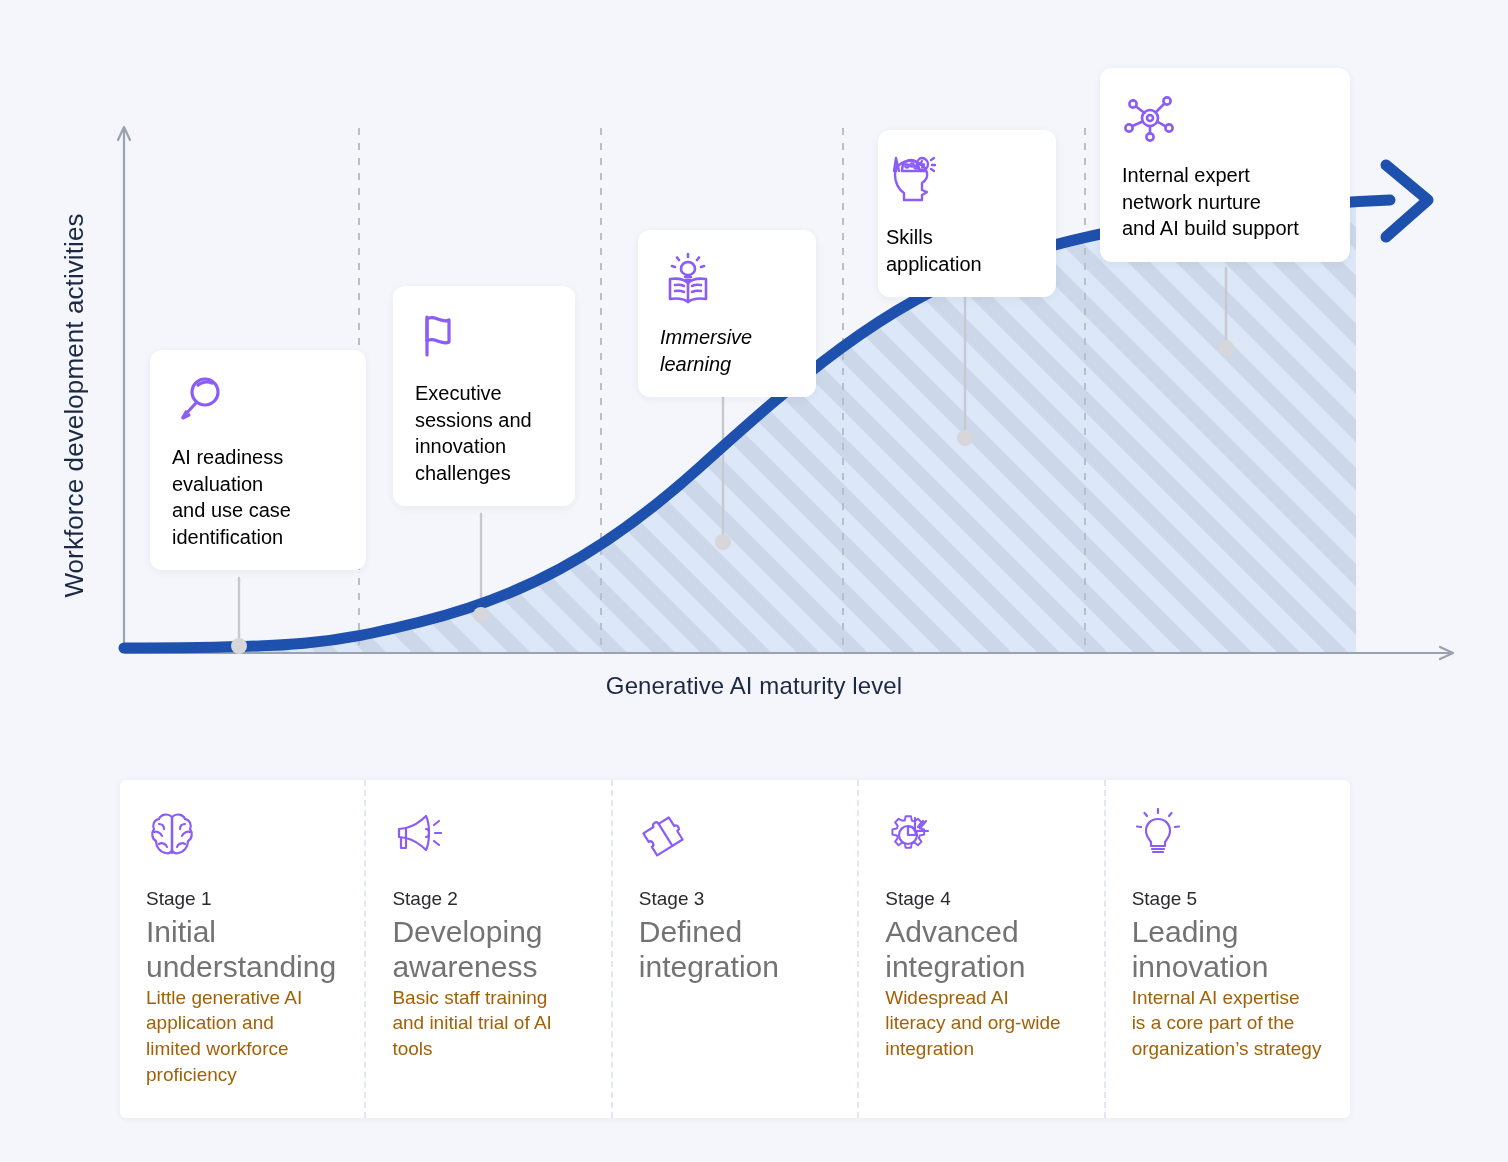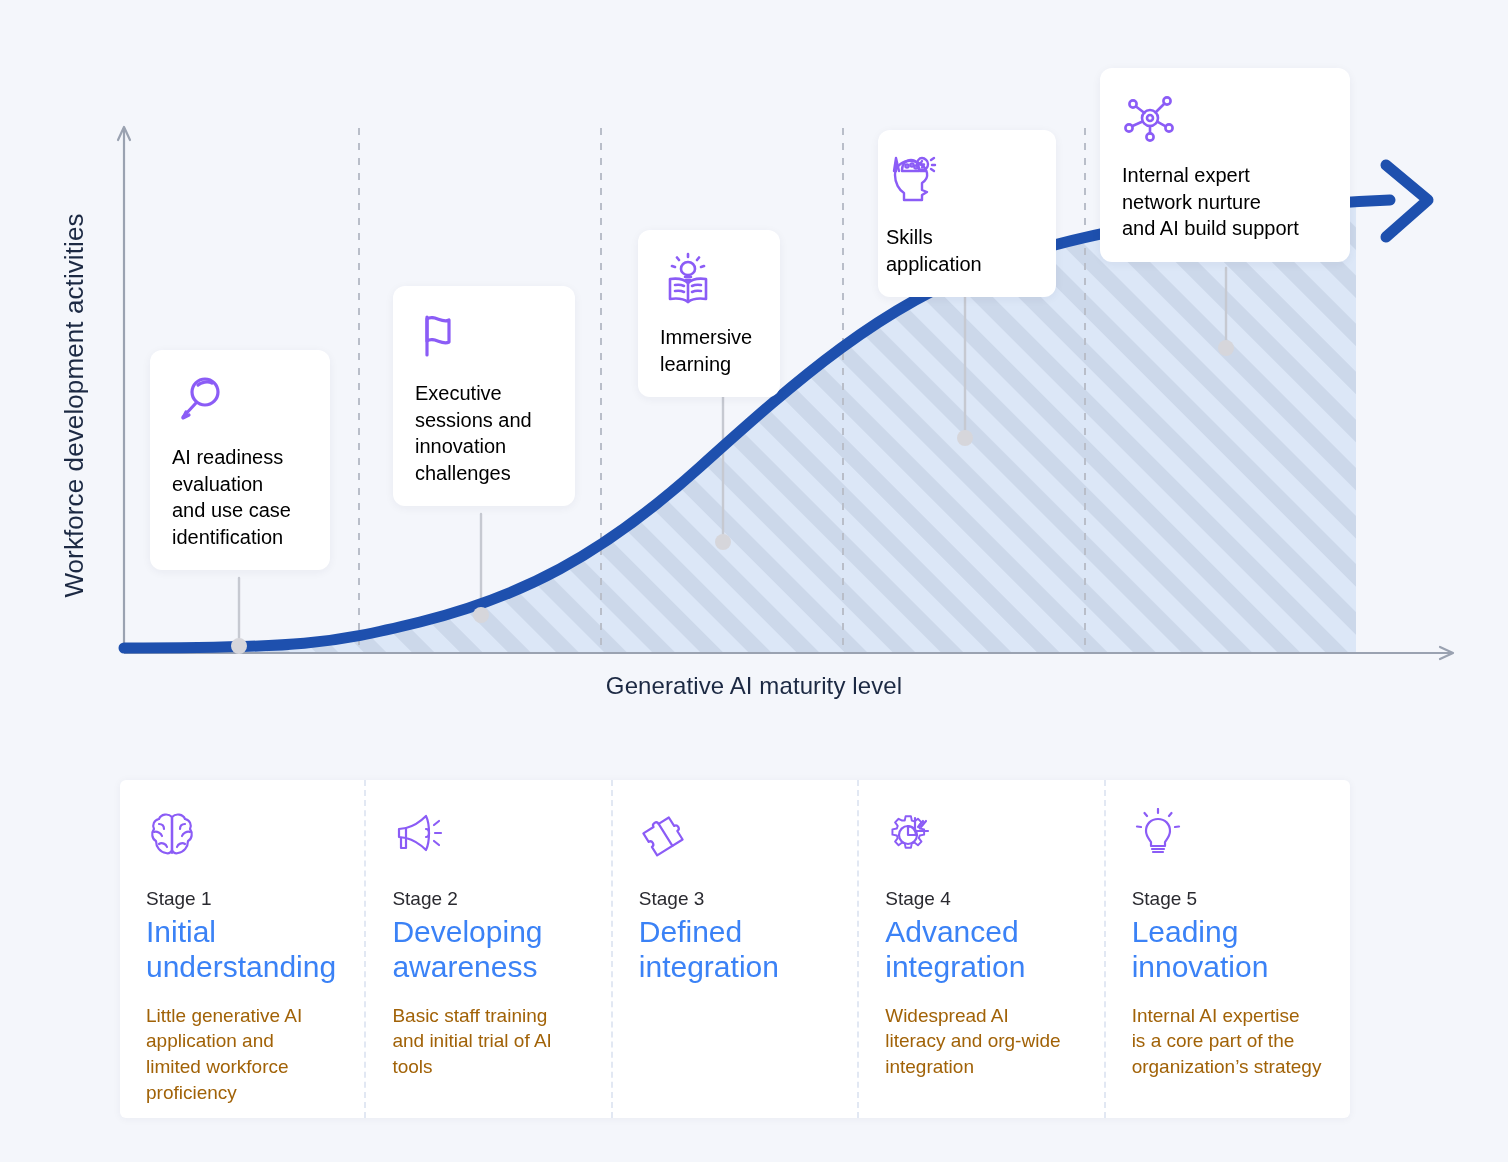--- a/index.html
+++ b/index.html
@@ -67,23 +67,23 @@
     margin-bottom: 16px;
     height: 56px;
   }
   .callout .c-text {
     font-size: 20px;
     line-height: 1.33;
     color: #000000;
     white-space: pre-line;
   }
 
-  #callout-1 { left: 150px; top: 350px;  width: 180px; }
+  #callout-1 { left: 150px; top: 350px;  width: 216px; }
   #callout-2 { left: 393px; top: 286px;  width: 182px; }
-  #callout-3 { left: 638px; top: 230px;  width: 142px; }
+  #callout-3 { left: 638px; top: 230px;  width: 178px; font-style: italic; }
   #callout-4 { left: 878px; top: 130px;  width: 178px; padding-left: 8px; }
   #callout-5 { left: 1100px; top: 68px;  width: 250px; }
 
   
   .stage-strip {
     position: absolute;
     left: 120px;
     top: 780px;
     width: 1230px;
     height: 338px;
@@ -108,22 +108,21 @@
     margin-bottom: 28px;
   }
   .stage-col .s-num {
     font-size: 19px;
     color: #2a2a30;
     margin-bottom: 4px;
   }
   .stage-col .s-title {
     font-size: 30px;
     line-height: 1.18;
-    color: #3b82f6;
-    margin-bottom: 18px;
+    color: #737373;
     white-space: pre-line;
   }
   .stage-col .s-desc {
     font-size: 19px;
     line-height: 1.35;
     color: #a16207;
     white-space: pre-line;
   }
 </style>
 </head>

